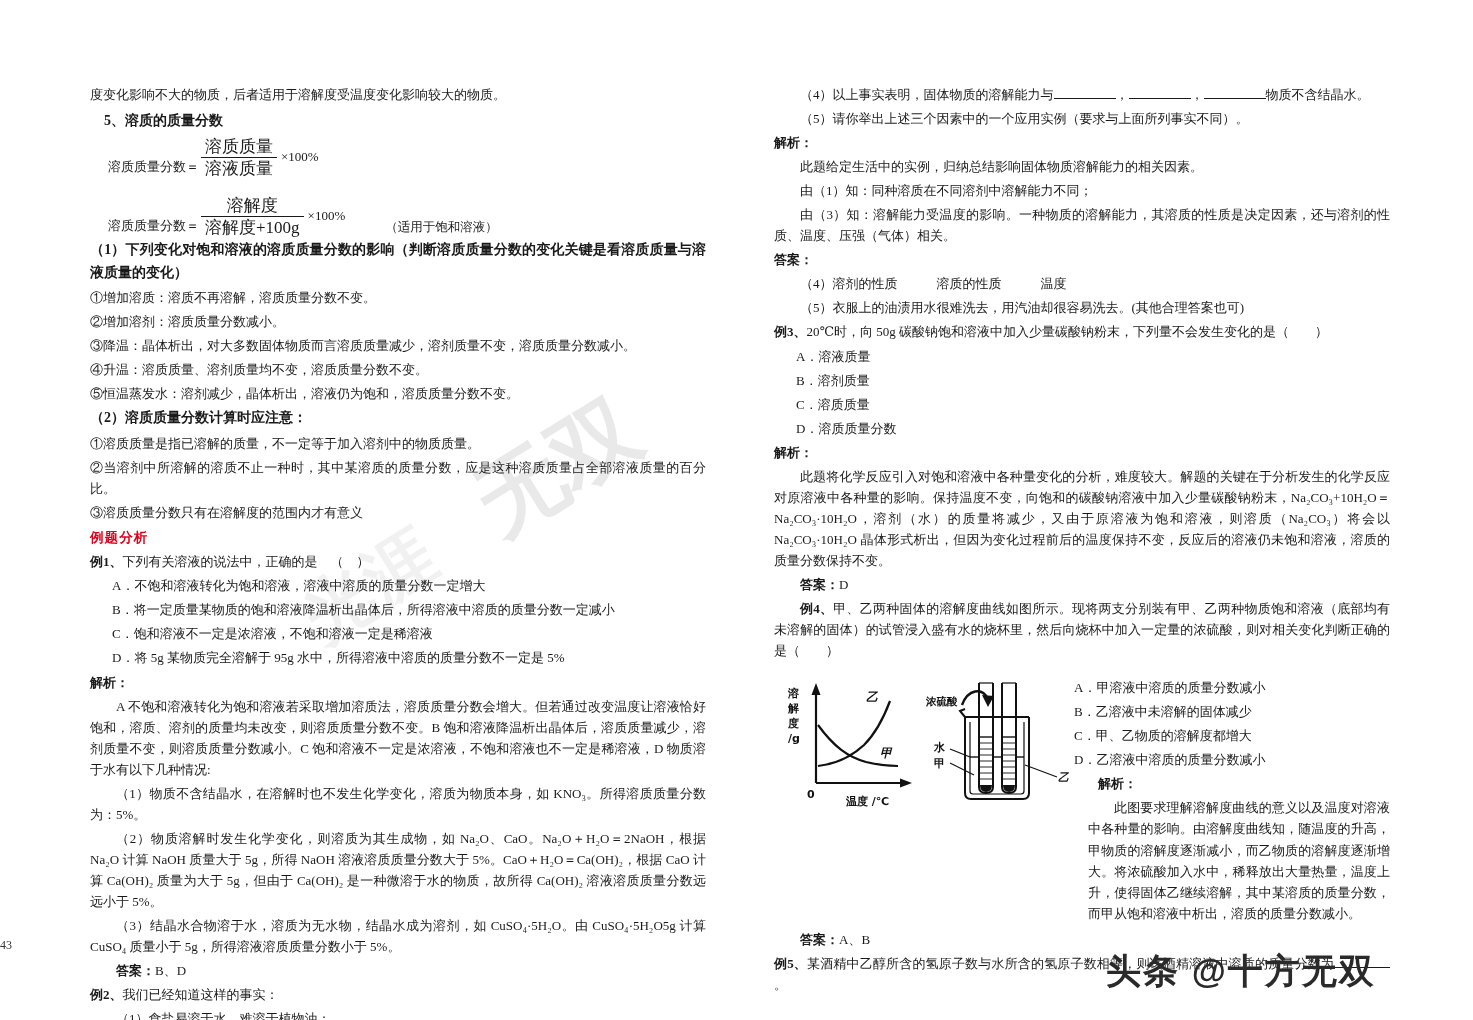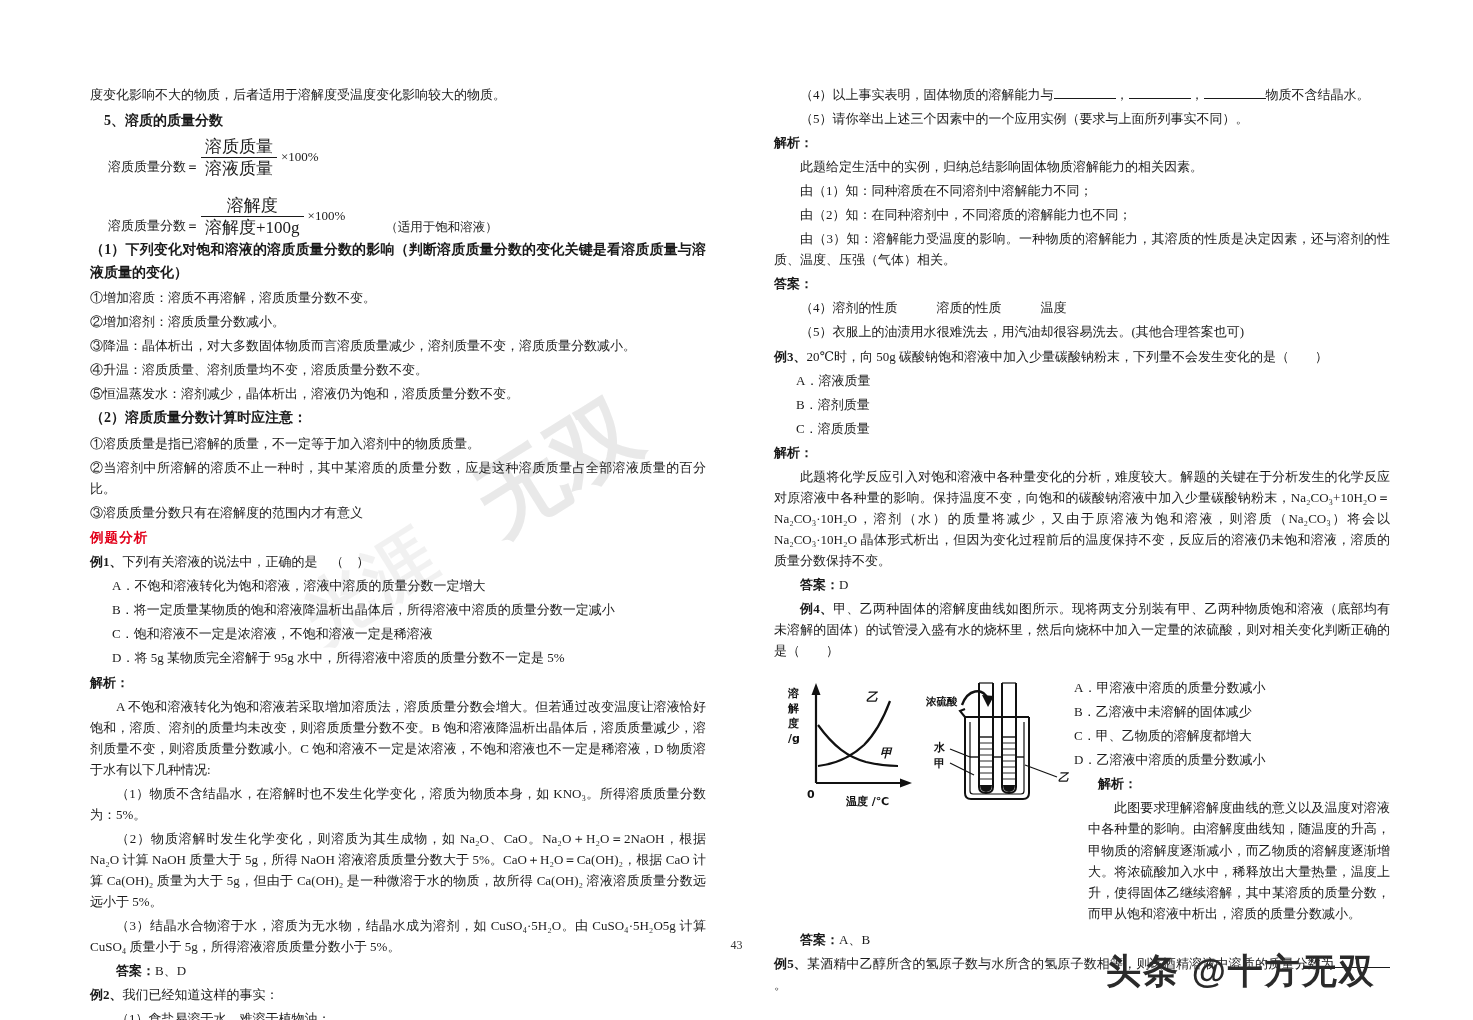--- a/index.html
+++ b/index.html
@@ -56,21 +56,21 @@
   .blank{ display:inline-block; border-bottom:1px solid #1a1a1a; width:62px; }
   .blank-s{ display:inline-block; border-bottom:1px solid #1a1a1a; width:56px; }
 
   
   .fig-row{ display:flex; align-items:flex-start; margin:4px 0 2px 0; }
   .figs{ width:300px; flex:0 0 300px; }
   .fig-opts{ flex:1; padding-top:12px; font-size:13px; line-height:1.72; }
 
   .pagenum{
     position:absolute; left:0; right:0; top:938px;
-    text-align:center; font-size:12px; color:#333;
+    text-align:left; font-size:12px; color:#333;
     font-family:"Liberation Serif",serif;
   }
   .wm-brand{
     position:absolute; left:1106px; top:948px;
     font-size:35px; font-weight:bold;
     color:#2a2a2a;
     font-family:Liberation Sans, sans-serif;
     letter-spacing:2px;
     white-space:nowrap;
   }
@@ -175,33 +175,33 @@
     <div class="col">
 
       <p class="t indent">
         <span>（4）以上事实表明，固体物质的溶解能力与</span><span class="blank"></span>，<span class="blank"></span>，<span class="blank"></span><span>物质不含结晶水。</span>
       </p>
       <p class="t indent">（5）请你举出上述三个因素中的一个应用实例（要求与上面所列事实不同）。</p>
 
       <p class="t b">解析：</p>
       <p class="t indent">此题给定生活中的实例，归纳总结影响固体物质溶解能力的相关因素。</p>
       <p class="t indent">由（1）知：同种溶质在不同溶剂中溶解能力不同；</p>
-      <p class="t indent">由（2）知：在同种溶剂中，不同溶质的溶解能力也不同；</p>
       <p class="t indent">由（3）知：溶解能力受温度的影响。一种物质的溶解能力，其溶质的性质是决定因素，还与溶剂的性质、温度、压强（气体）相关。</p>
 
       <p class="t b">答案：</p>
       <p class="t indent">（4）溶剂的性质　　　溶质的性质　　　温度</p>
       <p class="t indent">（5）衣服上的油渍用水很难洗去，用汽油却很容易洗去。(其他合理答案也可)</p>
 
       <p class="t">
         <span class="b">例3、</span><span>20℃时，向 50g 碳酸钠饱和溶液中加入少量碳酸钠粉末，下列量不会发生变化的是（　　）</span>
       </p>
       <p class="t opt">A．溶液质量</p>
       <p class="t opt">B．溶剂质量</p>
       <p class="t opt">C．溶质质量</p>
+      <p class="t opt">D．溶质质量分数</p>
 
       <p class="t b">解析：</p>
       <p class="t indent">此题将化学反应引入对饱和溶液中各种量变化的分析，难度较大。解题的关键在于分析发生的化学反应对原溶液中各种量的影响。保持温度不变，向饱和的碳酸钠溶液中加入少量碳酸钠粉末，Na₂CO₃+10H₂O＝Na₂CO₃·10H₂O，溶剂（水）的质量将减少，又由于原溶液为饱和溶液，则溶质（Na₂CO₃）将会以 Na₂CO₃·10H₂O 晶体形式析出，但因为变化过程前后的温度保持不变，反应后的溶液仍未饱和溶液，溶质的质量分数保持不变。</p>
       <p class="t indent">
         <span class="b">答案：</span><span>D</span>
       </p>
 
       <p class="t indent">
         <span class="b">例4、</span><span>甲、乙两种固体的溶解度曲线如图所示。现将两支分别装有甲、乙两种物质饱和溶液（底部均有未溶解的固体）的试管浸入盛有水的烧杯里，然后向烧杯中加入一定量的浓硫酸，则对相关变化判断正确的是（　　）</span>
       </p>

